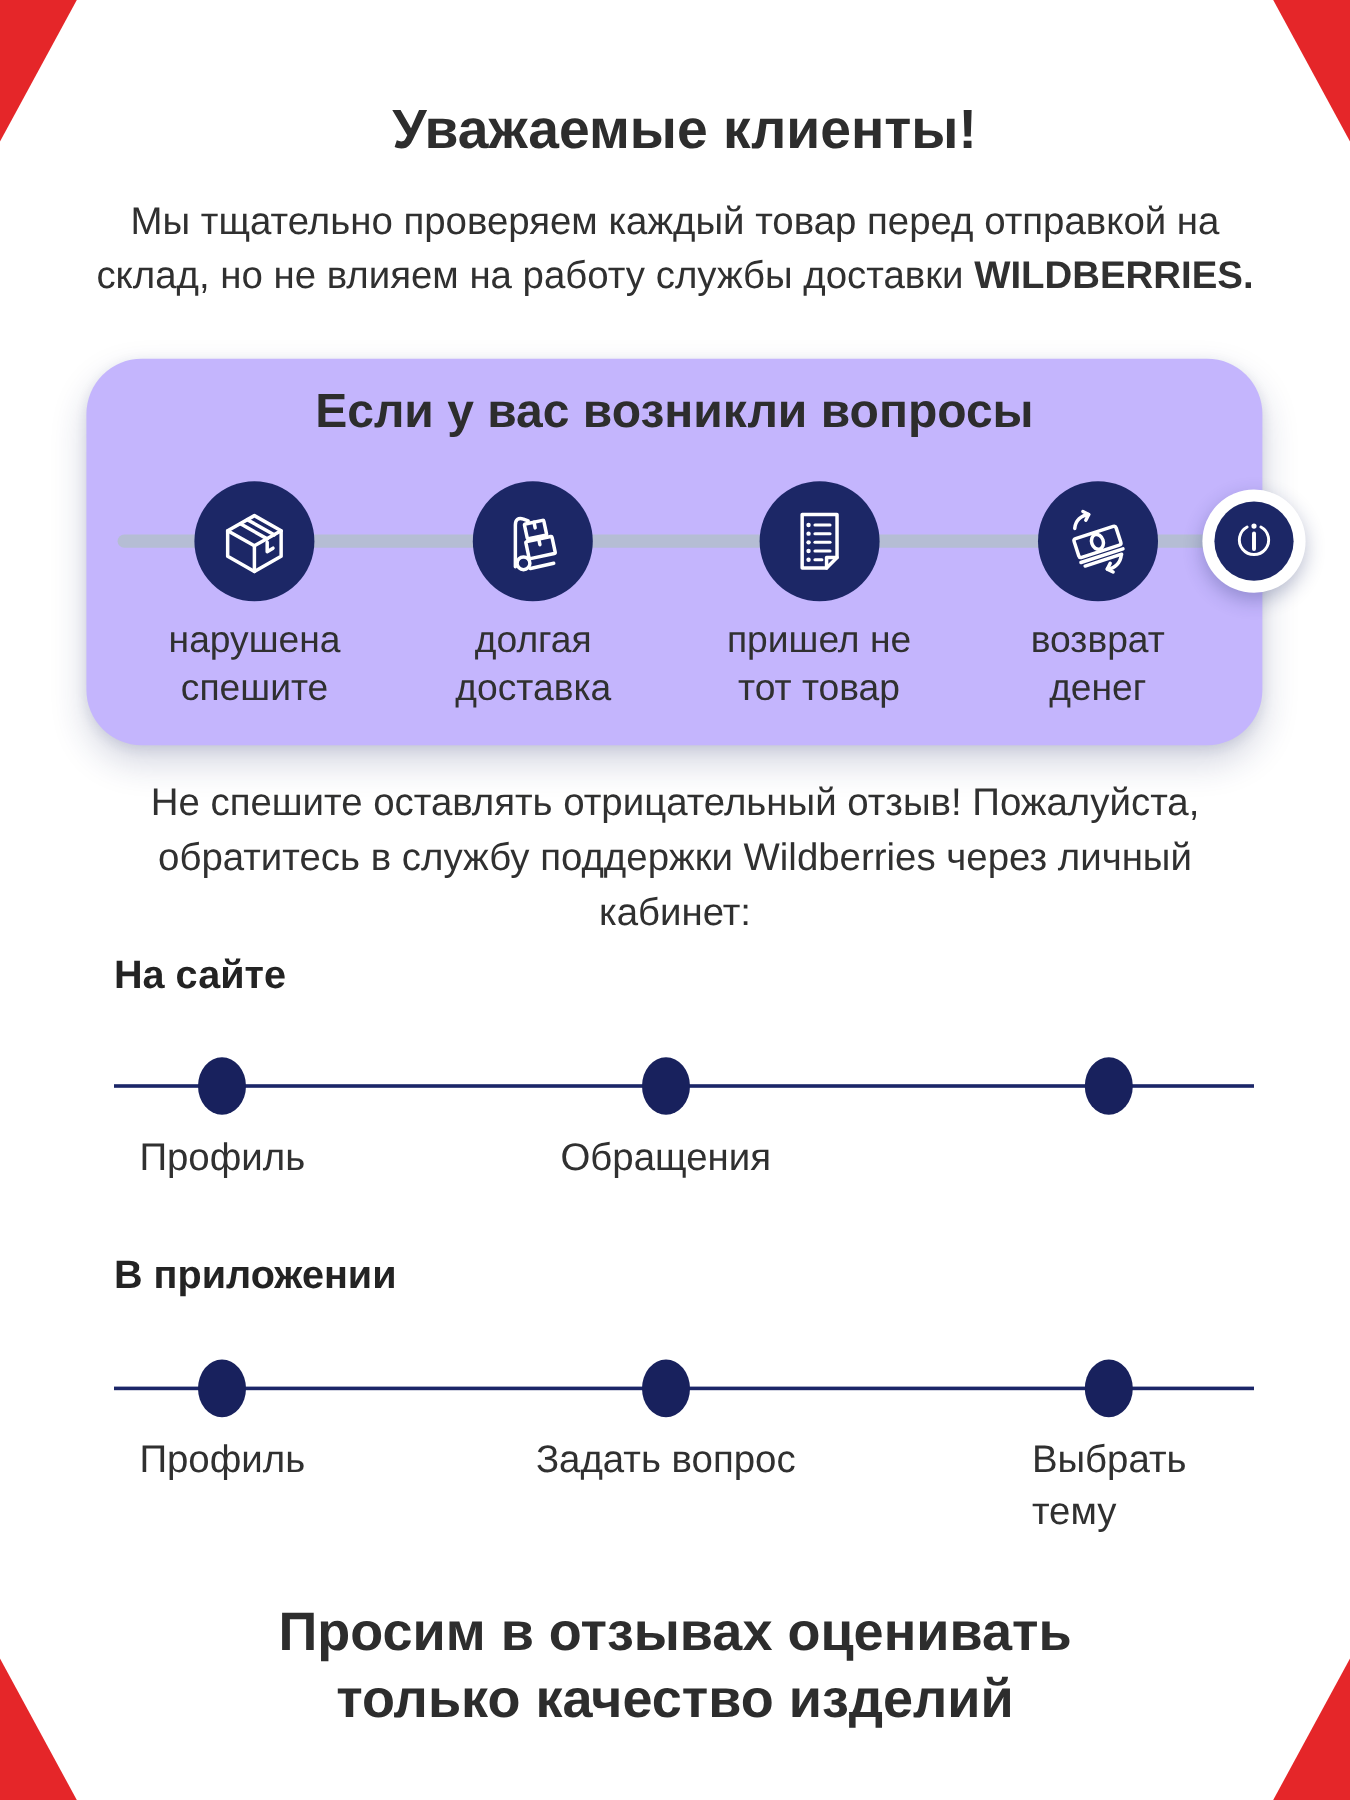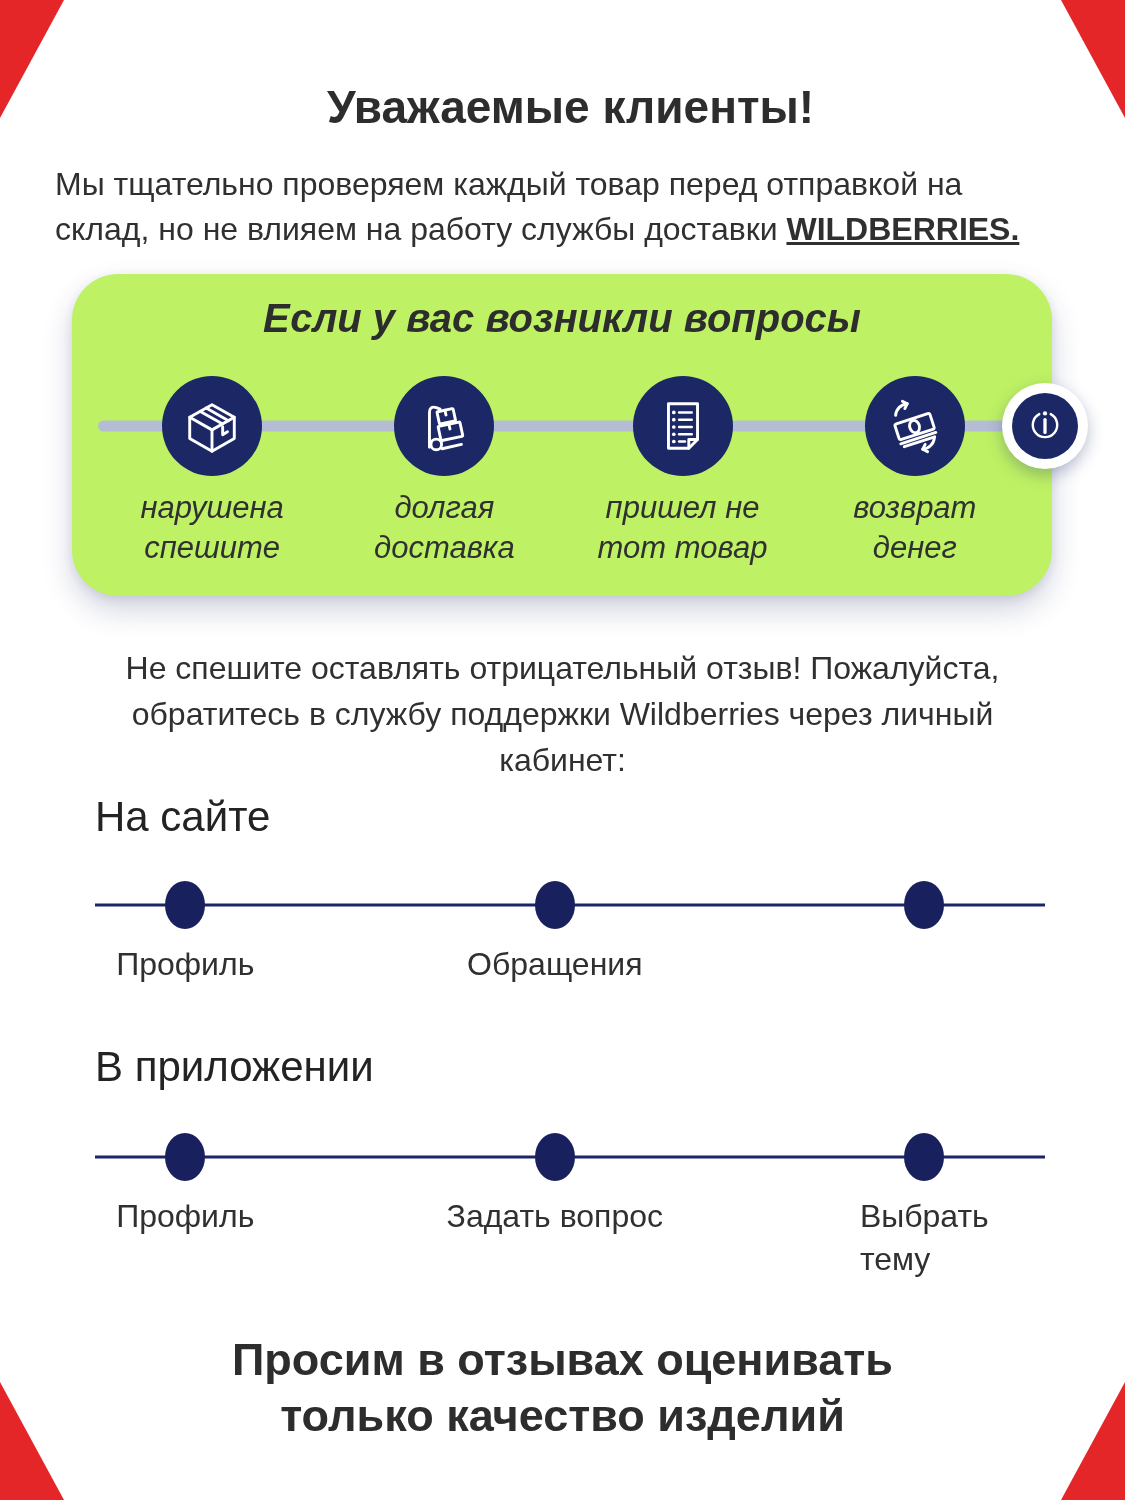--- a/index.html
+++ b/index.html
@@ -10,27 +10,27 @@
   .abs{position:absolute;left:0;right:0;}
 
   
   .corner{position:absolute;width:0;height:0;}
   .corner.tl{top:0;left:0;border-top:118px solid #e52629;border-right:64px solid transparent;}
   .corner.tr{top:0;right:0;border-top:118px solid #e52629;border-left:64px solid transparent;}
   .corner.bl{bottom:0;left:0;border-bottom:118px solid #e52629;border-right:64px solid transparent;}
   .corner.br{bottom:0;right:0;border-bottom:118px solid #e52629;border-left:64px solid transparent;}
 
   .page-title{top:80px;text-align:center;font-size:46px;font-weight:bold;color:#2d2d2d;padding-left:16px;}
-  .intro{top:162px;text-align:left;font-size:32px;line-height:45px;white-space:pre-line;padding:0 55px;}
-  .intro .brand{font-weight:bold;text-decoration:underline;}
+  .intro{top:162px;text-align:center;font-size:32px;line-height:45px;white-space:pre-line;padding:0 55px;}
+  .intro .brand{font-weight:bold;}
 
   
-  .card{position:absolute;top:274px;left:72px;width:980px;height:322px;background:#bef264;
+  .card{position:absolute;top:299px;left:72px;width:980px;height:322px;background:#c4b5fd;
         border-radius:46px;
-        box-shadow:0 14px 30px rgba(30,42,102,0.20), 0 3px 10px rgba(30,42,102,0.10);font-style:italic;}
+        box-shadow:0 14px 30px rgba(30,42,102,0.20), 0 3px 10px rgba(30,42,102,0.10);}
   .card-title{position:absolute;top:22px;left:0;right:0;text-align:center;
               font-size:40px;font-weight:bold;color:#2d2d2d;}
   .icons-row{position:absolute;top:100px;left:0;right:0;height:104px;}
   .connector{position:absolute;left:26px;right:8px;top:50%;transform:translateY(-50%);
              height:11px;background:#b5bdd4;border-radius:6px;}
   .circle{position:absolute;top:50%;transform:translate(-50%,-50%);width:100px;height:100px;
           border-radius:50%;background:#1c2766;display:flex;align-items:center;justify-content:center;}
   .circle svg{width:62px;height:62px;display:block;}
   .p1{left:14.3%}.p2{left:38.0%}.p3{left:62.3%}.p4{left:86.0%}
   .power-badge{position:absolute;left:99.3%;top:50%;transform:translate(-50%,-50%);
@@ -39,21 +39,21 @@
                display:flex;align-items:center;justify-content:center;}
   .power-inner{width:66px;height:66px;border-radius:50%;background:#1c2766;
                display:flex;align-items:center;justify-content:center;}
   .power-inner svg{width:46px;height:46px;display:block;}
   .card-labels{position:absolute;top:214px;left:0;right:0;height:90px;}
   .card-label{position:absolute;transform:translateX(-50%);text-align:center;
               font-size:31px;line-height:40px;white-space:pre-line;width:max-content;color:#303030;}
 
   .note{top:645px;text-align:center;font-size:32px;line-height:46px;white-space:pre-line;padding:0 55px;}
 
-  .section-heading{position:absolute;left:95px;font-size:42px;font-weight:normal;color:#232323;}
+  .section-heading{position:absolute;left:95px;font-size:33px;font-weight:bold;color:#232323;}
   .h-site{top:793px;}
   .h-app{top:1043px;}
 
   .timeline{position:absolute;left:95px;right:80px;height:48px;}
   .t1{top:881px;}
   .t2{top:1133px;}
   .timeline-line{position:absolute;left:0;right:0;top:50%;transform:translateY(-50%);
                  height:3px;background:#1b2668;}
   .dot{position:absolute;top:50%;transform:translate(-50%,-50%);width:40px;height:48px;
        border-radius:50%;background:#18215d;}

